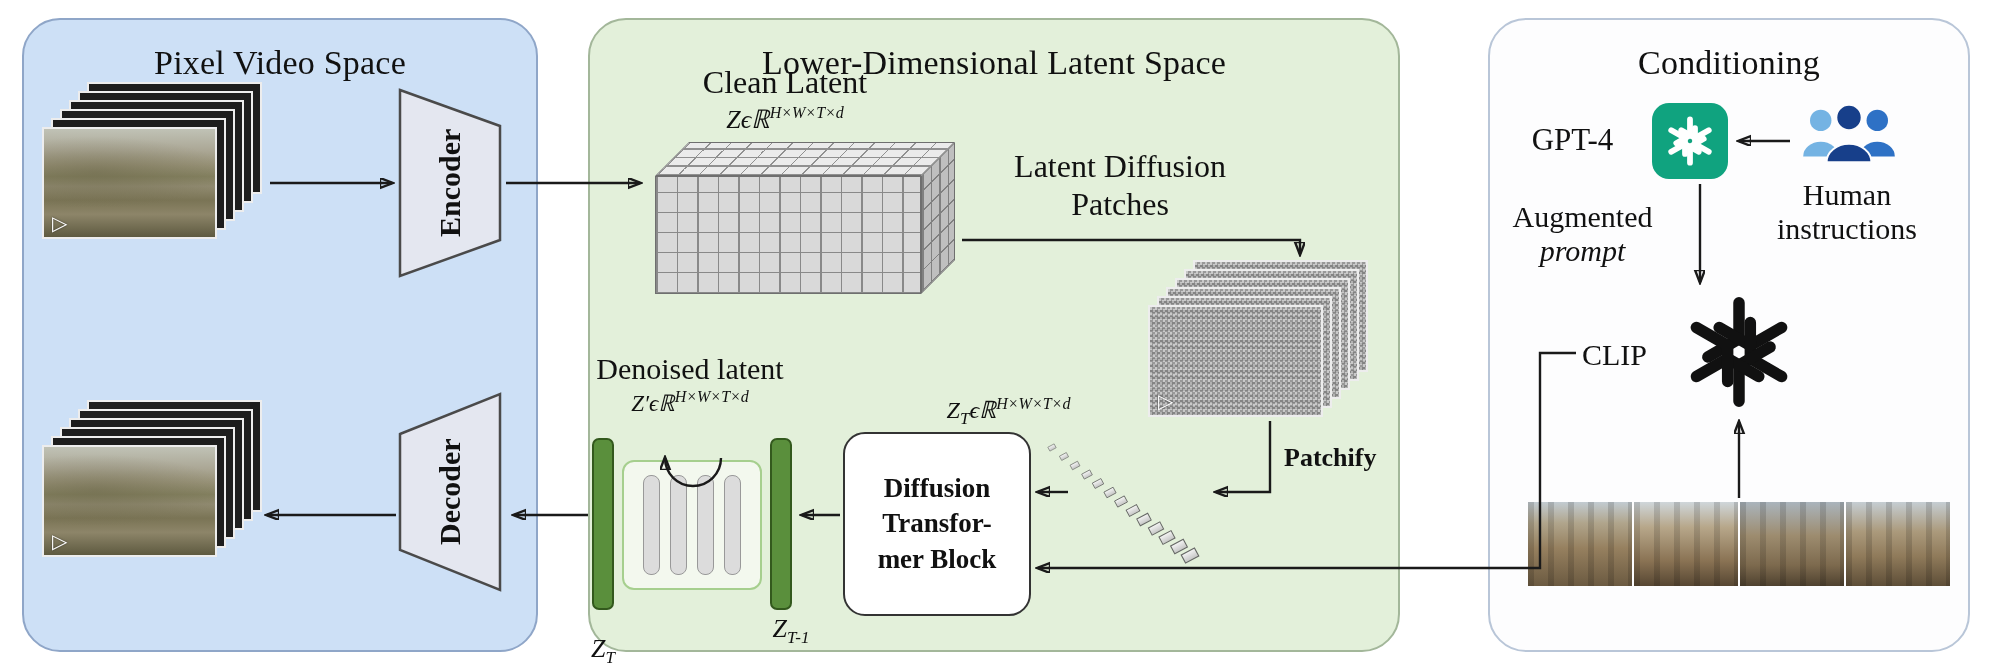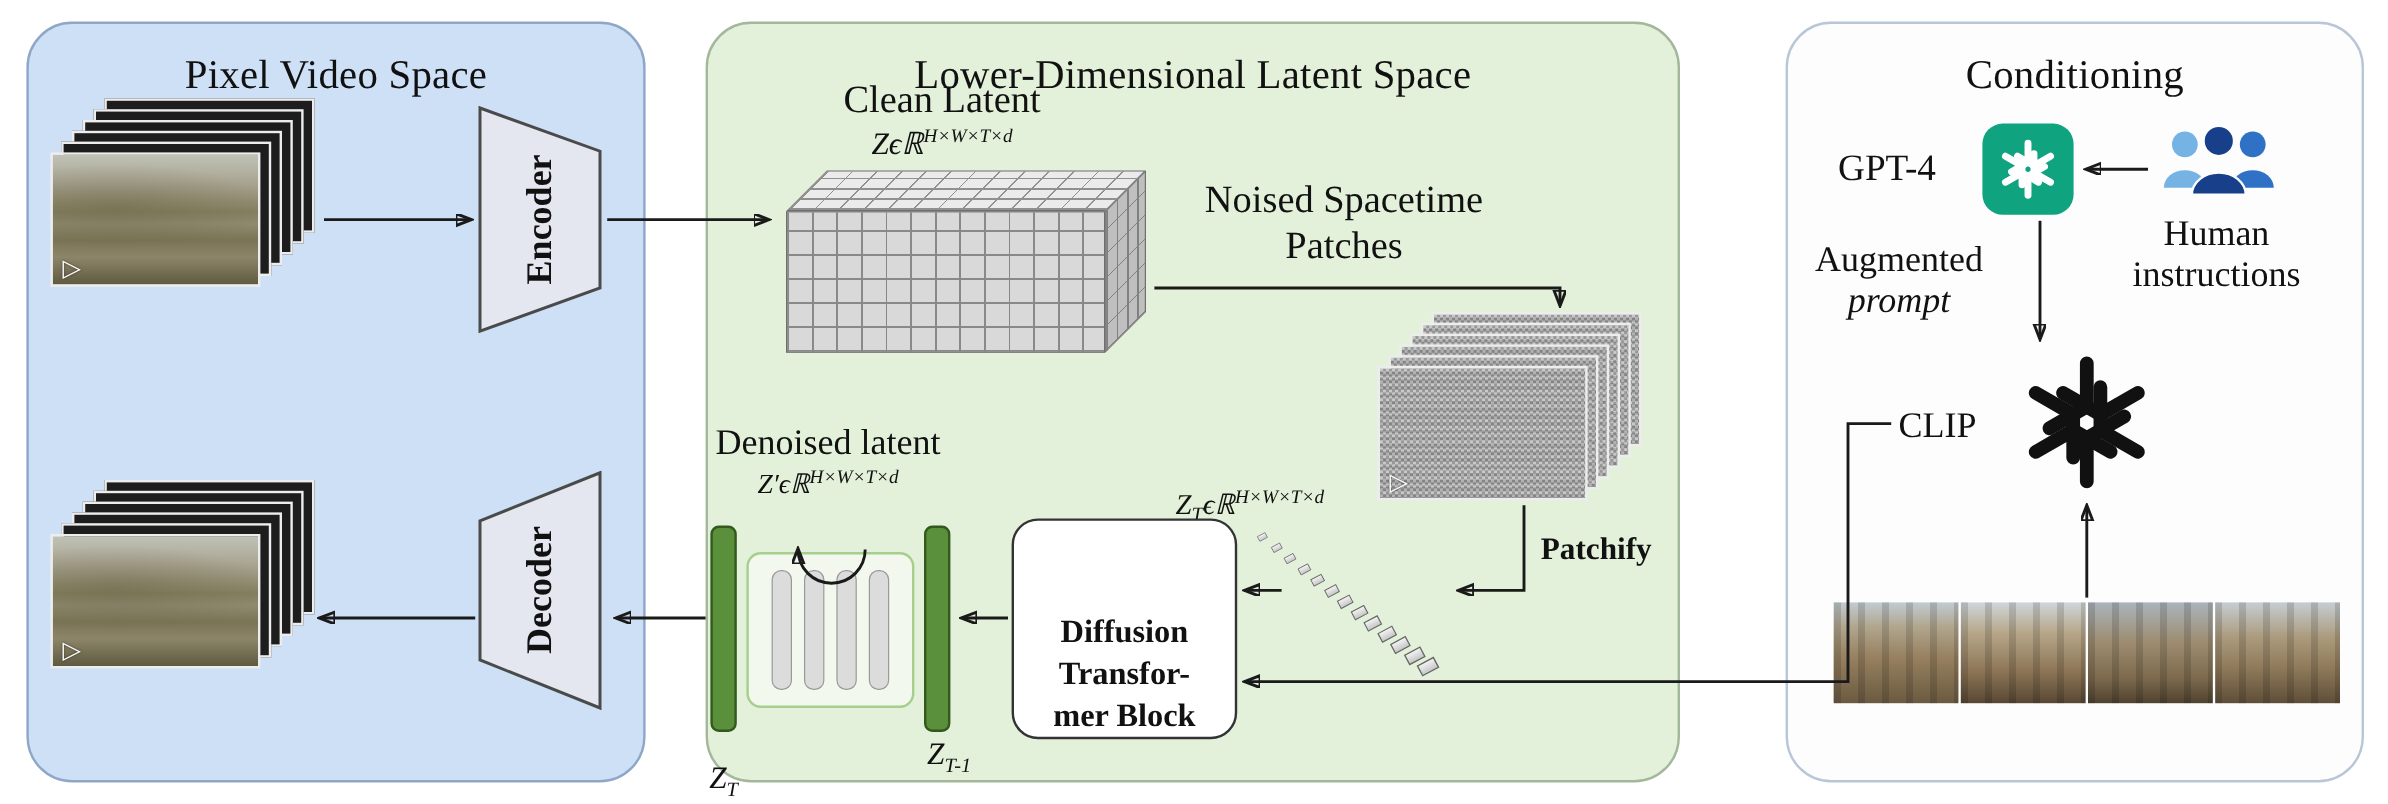--- a/index.html
+++ b/index.html
@@ -58,21 +58,21 @@
   
   .lbl{position:absolute;text-align:center;z-index:3;}
   .math{font-style:italic;font-size:26px;}
   .math sub{font-size:17px;font-style:italic;}
   .math sup{font-size:16px;font-style:italic;}
   .bold{font-weight:700;}
 
   
   #dit{position:absolute;left:843px;top:432px;width:184px;height:180px;background:#ffffff;
        border:2.5px solid #333;border-radius:22px;display:flex;flex-direction:column;
-       align-items:center;justify-content:flex-end;z-index:3;}
+       align-items:center;justify-content:center;z-index:3;}
   #dit span{font-weight:700;font-size:27px;line-height:1.3;}
 
   
   .gbar{position:absolute;width:22px;height:172px;top:438px;background:#5a8f3c;
         border:2px solid #33591d;border-radius:7px;box-sizing:border-box;z-index:3;}
   #mlp-box{position:absolute;left:622px;top:460px;width:140px;height:130px;background:#f3f8ee;
         border:2px solid #a6cf8e;border-radius:12px;box-sizing:border-box;display:flex;
         align-items:center;justify-content:center;gap:10px;z-index:3;}
   .mbar{width:17px;height:100px;background:#dcdcdc;border:1.5px solid #999;border-radius:8px;box-sizing:border-box;}
 
@@ -153,35 +153,35 @@
   <div class="lbl math" style="left:640px;top:100px;width:290px;">
     <i>Z</i><span>ϵℝ</span><sup>H×W×T×d</sup>
   </div>
   <div class="lbl" style="left:640px;top:64px;width:290px;font-size:32px;">Clean Latent</div>
   <div>
     <div class="cube-top"></div>
     <div class="cube-front"></div>
     <div class="cube-side"></div>
   </div>
 
-  <div class="lbl" style="left:990px;top:148px;width:260px;font-size:32px;">Noised Spacetime</div>
+  <div class="lbl" style="left:990px;top:148px;width:260px;font-size:32px;">Latent Diffusion</div>
   <div class="lbl" style="left:990px;top:186px;width:260px;font-size:32px;">Patches</div>
 
   <div class="stack" style="left:1148px;top:260px;">
     <div class="frame noise"></div>
     <div class="frame noise"></div>
     <div class="frame noise"></div>
     <div class="frame noise"></div>
     <div class="frame noise"></div>
     <div class="frame noise">
       <span class="play">▷</span>
     </div>
   </div>
 
-  <div class="lbl math" style="left:924px;top:392px;width:235px;font-size:24px;margin-top:10px;">
+  <div class="lbl math" style="left:891px;top:392px;width:235px;font-size:24px;">
     <i>Z</i><sub>T</sub><span>ϵℝ</span><sup>H×W×T×d</sup>
   </div>
 
   <div class="lbl bold" style="left:1284px;top:443px;width:120px;font-size:26px;text-align:left;">Patchify</div>
 
   <div id="patch-diagonal">
       <span class="patch" style="left: 0px; top: 0px; transform: rotate(-28deg) scale(0.55);"></span>
       <span class="patch" style="left: 11.5px; top: 9px; transform: rotate(-28deg) scale(0.6);"></span>
       <span class="patch" style="left: 23px; top: 18px; transform: rotate(-28deg) scale(0.65);"></span>
       <span class="patch" style="left: 34.5px; top: 27px; transform: rotate(-28deg) scale(0.7);"></span>

